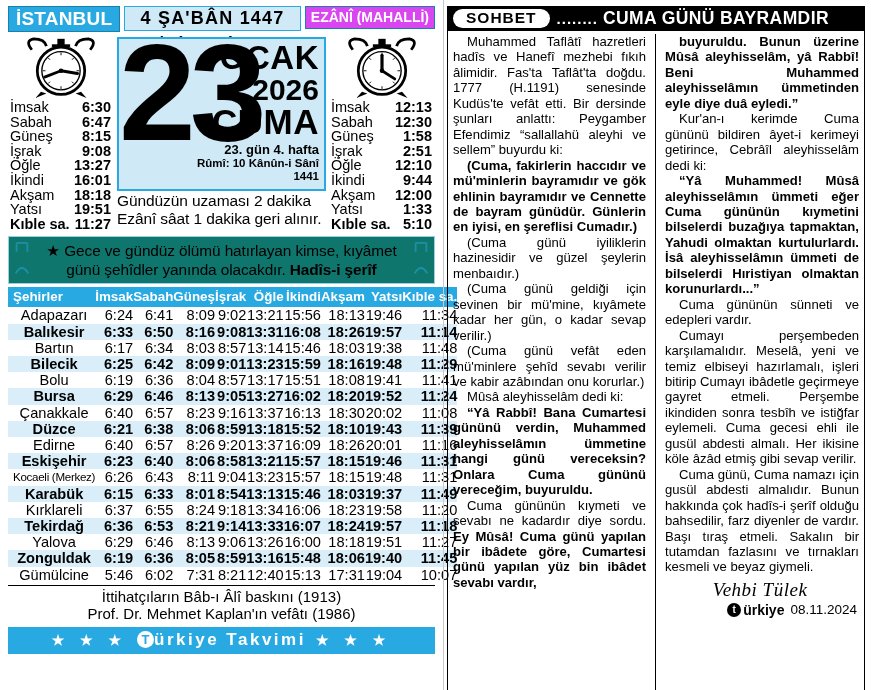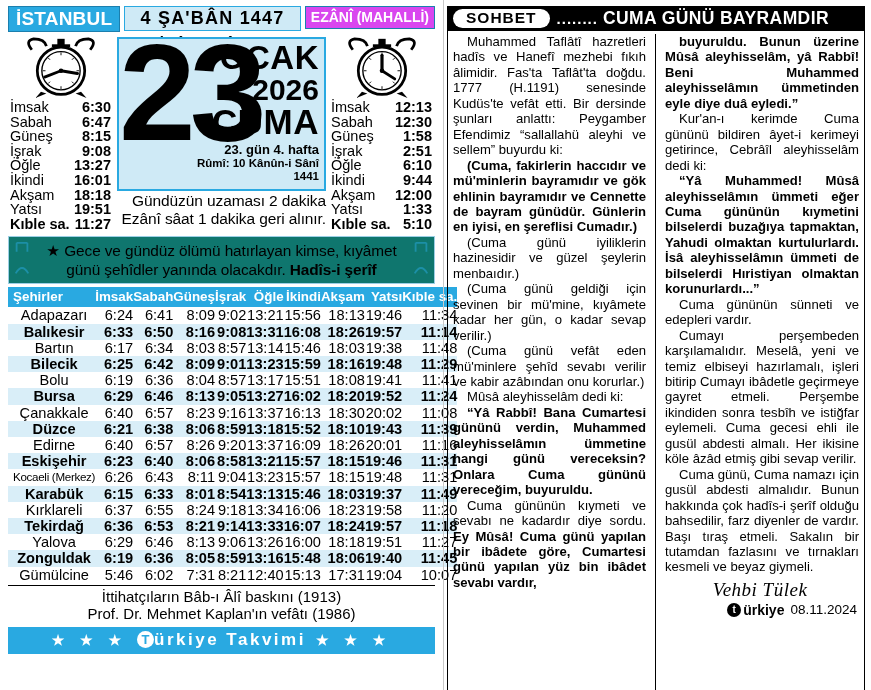--- a/index.html
+++ b/index.html
@@ -75,21 +75,21 @@
   }
   .date-right {
     position: absolute; right: 5px; top: 3px; text-align: right; width: 140px;
   }
   .d-month { font-size: 33px; font-weight: bold; line-height: 32px; letter-spacing: .5px;}
   .d-year  { font-size: 30px; font-weight: bold; line-height: 31px; }
   .d-dow   { font-size: 35px; font-weight: bold; line-height: 34px; letter-spacing: .5px;}
   .d-sub   { font-size: 13px; font-weight: bold; line-height: 15px; margin-top: 3px;}
   .d-rumi  { font-size: 11.5px; font-weight: bold; line-height: 13px; font-stretch: condensed;}
   .date-note {
-    text-align: right; font-size: 15.5px; line-height: 17px;
+    text-align: left; font-size: 15.5px; line-height: 17px;
     margin-top: 1px; letter-spacing: -.1px;
   }
 
   
   .hadith {
     margin-top: 5px; border: 1px solid #9ccfe5;
     background: #0f766e; position: relative;
     padding: 4px 26px 4px 26px; min-height: 46px;
   }
   .hadith-txt {
@@ -331,21 +331,21 @@
           <div class="trow">
               <span class="nm">Güneş</span>
               <span class="vl">1:58</span>
             </div>
           <div class="trow">
               <span class="nm">İşrak</span>
               <span class="vl">2:51</span>
             </div>
           <div class="trow">
               <span class="nm">Öğle</span>
-              <span class="vl">6:10</span>
+              <span class="vl">12:10</span>
             </div>
           <div class="trow">
               <span class="nm">İkindi</span>
               <span class="vl">9:44</span>
             </div>
           <div class="trow">
               <span class="nm">Akşam</span>
               <span class="vl">12:00</span>
             </div>
           <div class="trow">

